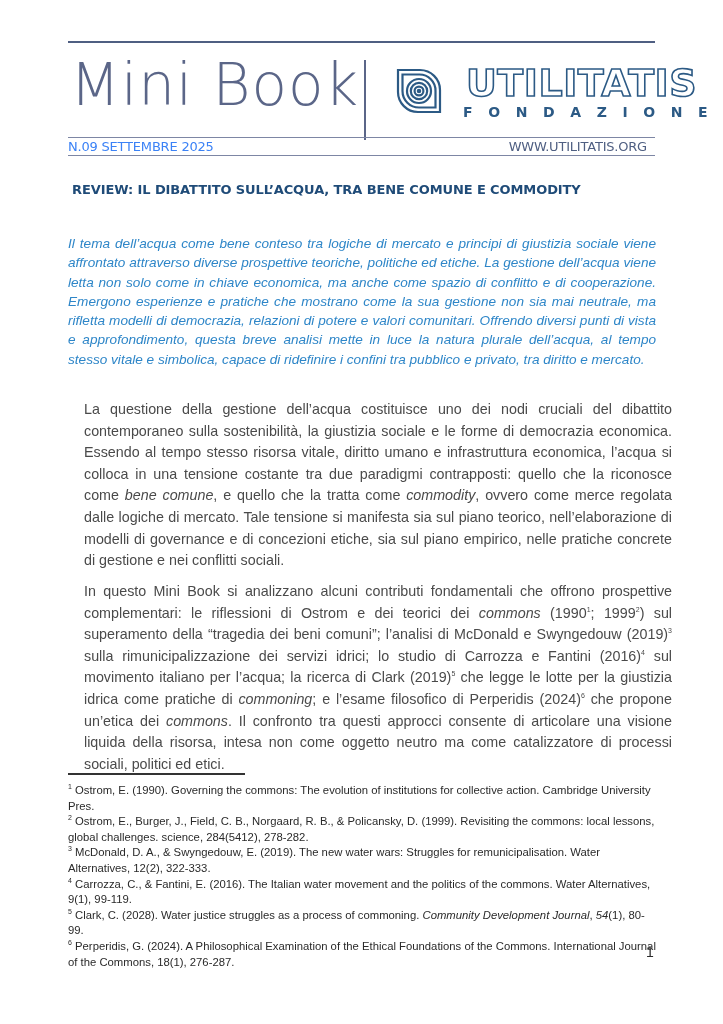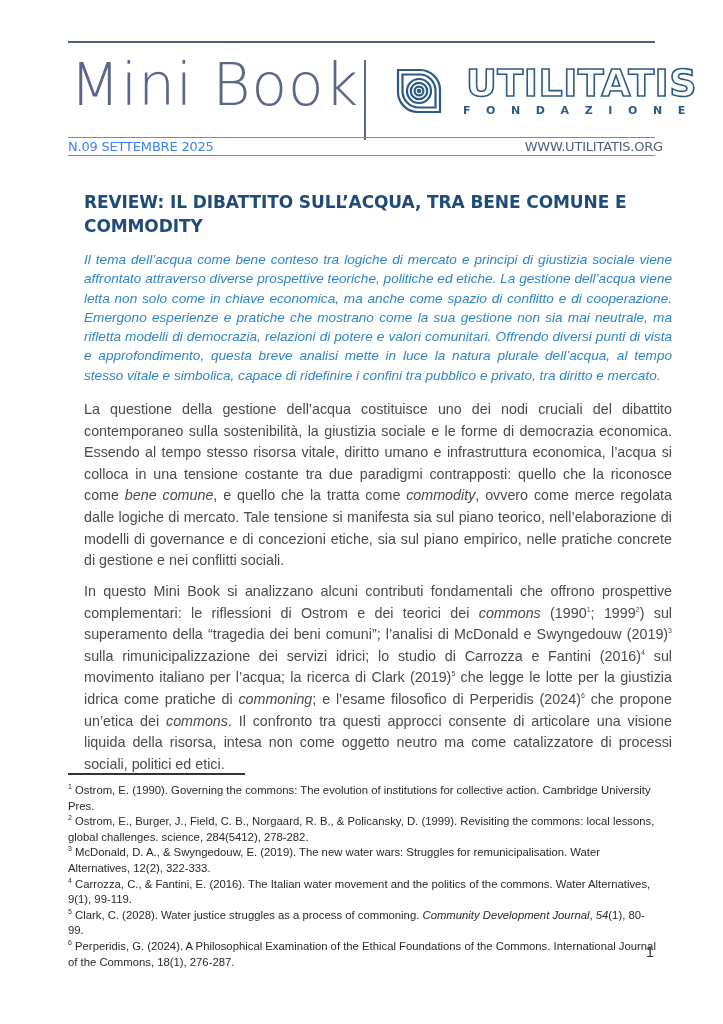--- a/index.html
+++ b/index.html
@@ -5,30 +5,30 @@
     html, body { margin: 0; padding: 0; background: #ffffff; }
     body { width: 723px; height: 1024px; position: relative; overflow: hidden; font-family: "Liberation Sans", sans-serif; color: #404040; }
 
     .rule-top { position: absolute; left: 68px; top: 41px; width: 587px; height: 2px; background: #4f5f82; }
     .brand-title { position: absolute; left: 70px; top: 56px; font-family: "DejaVu Sans", sans-serif; font-weight: 200; font-size: 58px; letter-spacing: 1px; color: #5b6688; line-height: 1; -webkit-text-stroke: 0; }
     .v-divider { position: absolute; left: 364px; top: 60px; width: 1.5px; height: 80px; background: #5b6688; }
 
     .logo { position: absolute; left: 396px; top: 68px; width: 260px; height: 50px; }
     .logo-mark { position: absolute; left: 0; top: 0; width: 46px; height: 46px; }
     .logo-word { position: absolute; left: 54px; top: -4px; font-family: "DejaVu Sans", sans-serif; font-size: 38px; letter-spacing: 0.5px; color: #ffffff; -webkit-text-stroke: 1.6px #2c5a85; font-weight: bold; line-height: 1; margin-left: 16px; }
-    .logo-sub { position: absolute; left: 58px; top: 37px; font-family: "DejaVu Sans", sans-serif; font-size: 11px; font-weight: bold; letter-spacing: 15.6px; color: #2c5a85; line-height: 1; padding-left: 9px; }
+    .logo-sub { position: absolute; left: 58px; top: 37px; font-family: "DejaVu Sans", sans-serif; font-size: 14px; font-weight: bold; letter-spacing: 15.6px; color: #2c5a85; line-height: 1; padding-left: 9px; }
 
     .rule-mid-top { position: absolute; left: 68px; top: 137px; width: 587px; height: 1px; background: #7d86a4; }
     .meta-left { position: absolute; left: 68px; top: 139px; font-family: "DejaVu Sans", sans-serif; font-size: 13px; color: #3b82f6; letter-spacing: -0.2px; }
-    .meta-right { position: absolute; right: 60px; top: 139px; font-family: "DejaVu Sans", sans-serif; font-size: 13px; color: #4f5f82; letter-spacing: -0.2px; }
+    .meta-right { position: absolute; right: 76px; top: 139px; font-family: "DejaVu Sans", sans-serif; font-size: 13px; color: #4f5f82; letter-spacing: -0.2px; }
     .rule-mid-bottom { position: absolute; left: 68px; top: 155px; width: 587px; height: 1px; background: #7d86a4; }
 
-    .doc-title { position: absolute; left: 68px; top: 174px; width: 590px; font-family: "DejaVu Sans", sans-serif; font-weight: bold; font-size: 17px; line-height: 24px; color: #1f4b78; letter-spacing: -0.1px; margin: 16px; }
+    .doc-title { position: absolute; left: 68px; top: 174px; width: 590px; font-family: "DejaVu Sans", sans-serif; font-weight: bold; font-size: 13px; line-height: 24px; color: #1f4b78; letter-spacing: -0.1px; margin: 4px; }
 
-    .abstract { position: absolute; left: 68px; top: 234px; width: 588px; font-family: "Liberation Sans", sans-serif; font-style: italic; font-size: 13.6px; line-height: 19.3px; color: #2e86c8; text-align: justify; margin: 16px; }
+    .abstract { position: absolute; left: 68px; top: 234px; width: 588px; font-family: "Liberation Sans", sans-serif; font-style: italic; font-size: 13.6px; line-height: 19.3px; color: #2e86c8; text-align: justify; margin: 0; }
 
     .body { position: absolute; left: 68px; width: 588px; font-family: "Liberation Sans", sans-serif; font-size: 14.3px; line-height: 21.6px; color: #4a4a4a; text-align: justify; margin: 16px; }
     .p1 { top: 383px; }
     .p2 { top: 565px; }
     .body sup, .fn sup { font-size: 7px; vertical-align: super; line-height: 0; }
 
     .fn-rule { position: absolute; left: 68px; top: 773px; width: 177px; height: 1.5px; background: #333333; }
     .footnotes { position: absolute; left: 68px; top: 783px; width: 590px; font-family: "Liberation Sans", sans-serif; font-size: 11.3px; line-height: 15.6px; color: #2a2a2a; margin: 0; padding: 0; list-style: none; }
     .fn { margin: 0; }
     .page-num { position: absolute; left: 646px; top: 944px; font-family: "Liberation Sans", sans-serif; font-size: 14px; color: #2a2a2a; }

